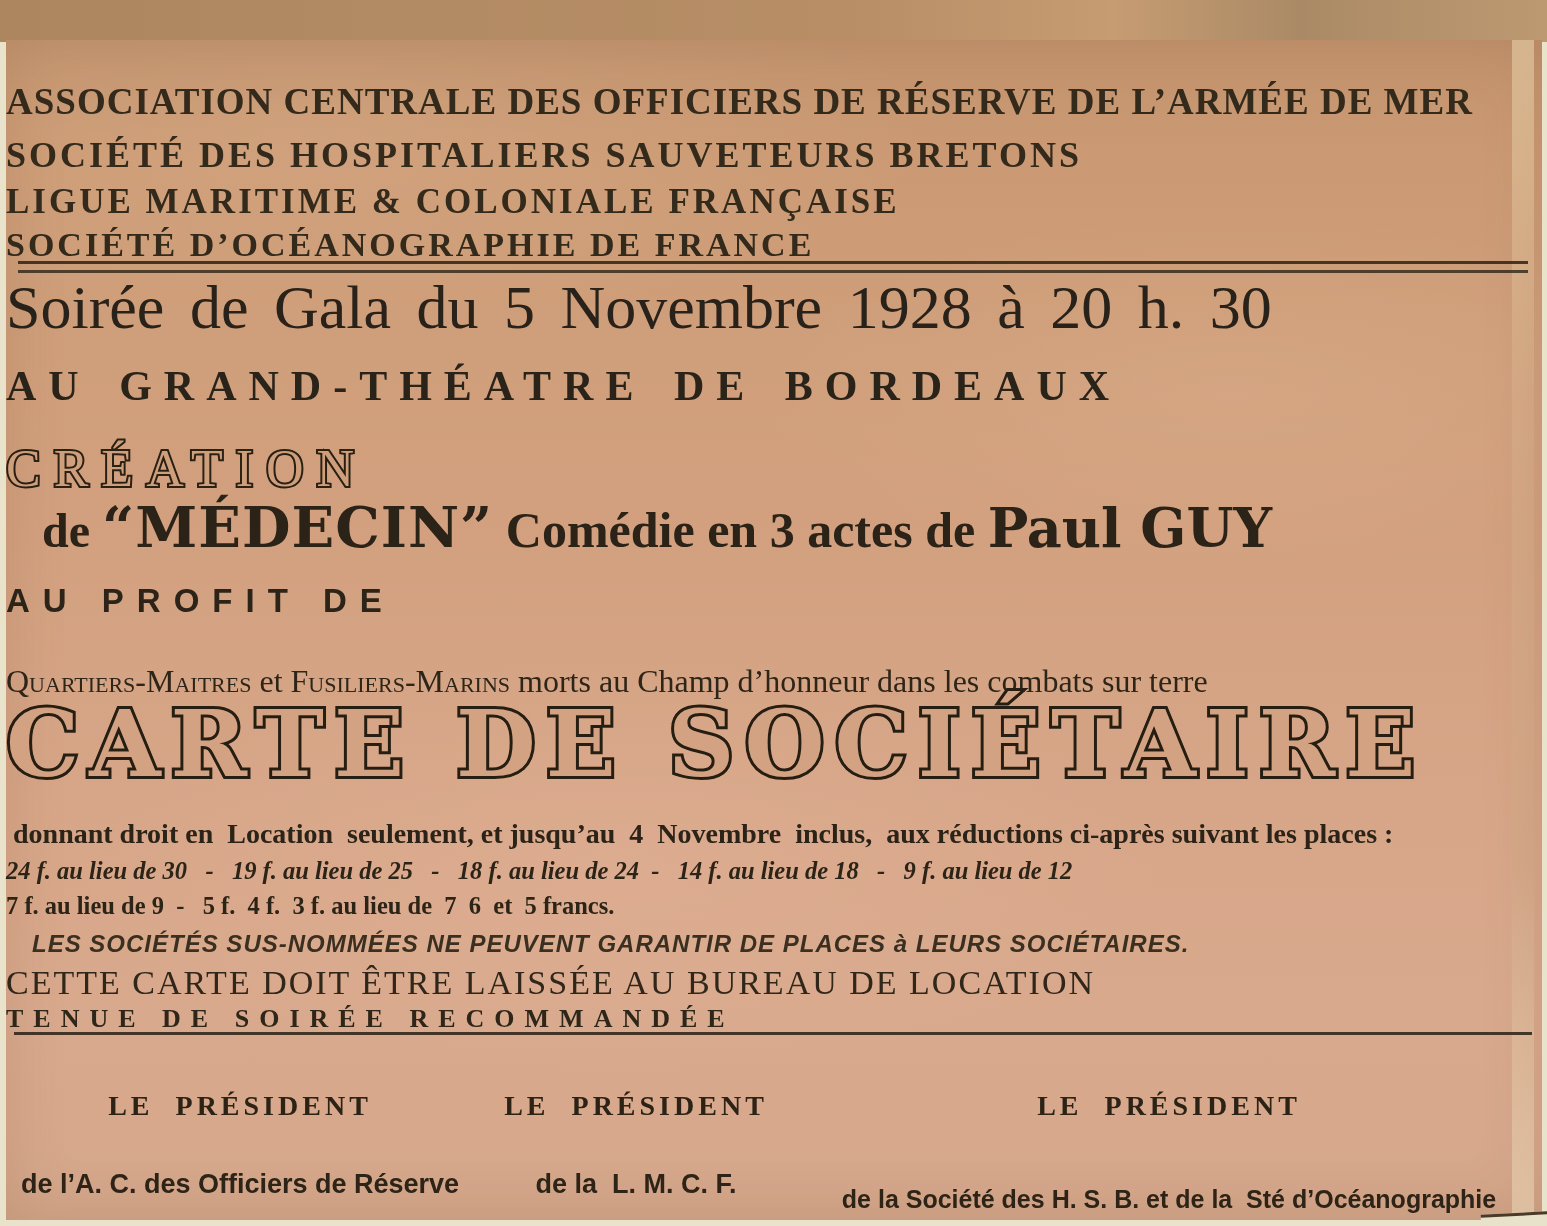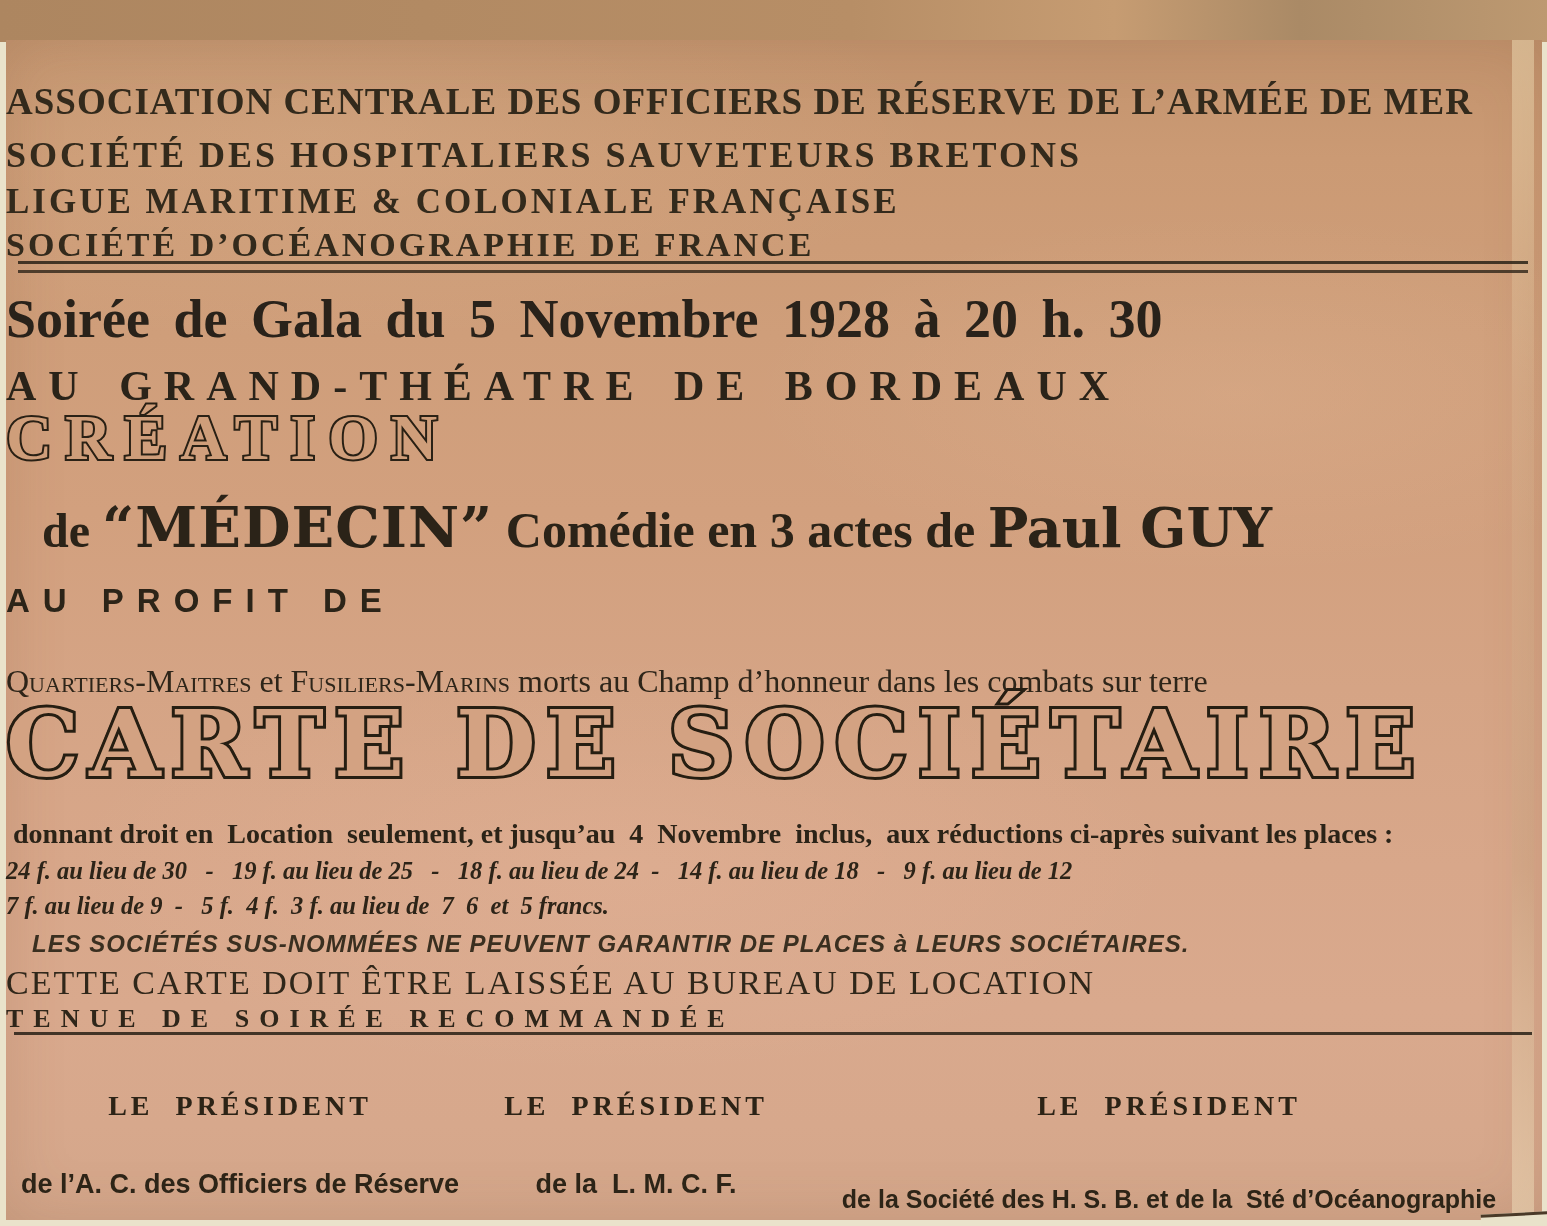--- a/index.html
+++ b/index.html
@@ -39,24 +39,24 @@
   .org { font-weight:bold; letter-spacing:2px; color:#332a1c; }
   .org1 { top:40px;  font-size:37px; letter-spacing:1px; }
   .org2 { top:94px;  font-size:36px; letter-spacing:3px; }
   .org3 { top:142px; font-size:35px; letter-spacing:3px; }
   .org4 { top:186px; font-size:34px; letter-spacing:3px; }
   .rule-double {
     position:absolute; left:12px; right:14px; top:221px; height:12px;
     border-top:3px solid rgba(44,35,23,.85);
     border-bottom:3px solid rgba(44,35,23,.78);
   }
-  .gala { top:248px; font-size:54px; font-weight:bold; color:#29221a; word-spacing:10px; }
+  .gala { top:232px; font-size:62px; font-weight:normal; color:#29221a; word-spacing:10px; }
   .venue { top:322px; font-size:42px; font-weight:bold; letter-spacing:12px; word-spacing:6px; color:#2a2319; }
   .creation {
-    top:361px; font-size:64px; font-weight:bold; letter-spacing:13px;
+    top:399px; font-size:52px; font-weight:normal; letter-spacing:13px;
     color:#cf9e7a;
     -webkit-text-stroke:4px #2b2216; paint-order:stroke fill;
     text-shadow:0 0 1px #2b2216, 1px 1px 0 #2b2216, -1px -1px 0 #2b2216, 1px -1px 0 #2b2216, -1px 1px 0 #2b2216;
   }
   .play-line { top:454px; font-size:48px; font-weight:bold; color:#2b2318;margin-left:36px; }
   .play-title { font-size:56px; font-weight:900; font-family:"DejaVu Serif","Liberation Serif",serif; letter-spacing:1px; }
   .play-middle { font-size:50px; }
   .play-author { font-size:54px; font-weight:900; font-family:"DejaVu Serif","Liberation Serif",serif; }
   .profit { top:542px; font-family:"Liberation Sans","DejaVu Sans",sans-serif; font-size:33px; font-weight:bold; letter-spacing:13px; color:#2c2418; }
   .benefit1 { top:584px; font-size:33px; }
@@ -64,21 +64,21 @@
   .sc { font-variant:small-caps; }
   .carte {
     top:650px; font-size:92px; font-weight:bold; letter-spacing:10px;
     font-family:"DejaVu Serif","Liberation Serif",serif;
     color:#d3a282;
     -webkit-text-stroke:6px #271f13; paint-order:stroke fill;
     text-shadow:0 0 1px #271f13, 2px 2px 0 #271f13, -2px -2px 0 #271f13, 2px -2px 0 #271f13, -2px 2px 0 #271f13;
   }
   .rights { top:778px; font-size:28px; font-weight:bold; color:#2b2317;margin-left:7px; }
   .prices1 { top:817px; font-size:24.5px; font-weight:bold; font-style:italic; color:#2d2418; }
-  .prices2 { top:852px; font-size:24.5px; font-weight:bold; font-style:italic; color:#2d2418; }
+  .prices2 { top:852px; font-size:24.5px; font-weight:bold; color:#2d2418; }
   .guarantee { top:890px; font-family:"Liberation Sans","DejaVu Sans",sans-serif; font-style:italic; font-size:24px; font-weight:bold; letter-spacing:1px; color:#3a2f20;margin-left:26px; }
   .deposit { top:924px; font-size:34px; letter-spacing:2px; color:#30271a; }
   .dress { top:964px; font-size:26px; font-weight:bold; letter-spacing:10px; color:#2f261a; }
   .rule-single { position:absolute; left:8px; right:10px; top:992px; border-top:3px solid rgba(40,32,21,.85); }
   .sig-col { position:absolute; top:1014px; text-align:center; white-space:pre-wrap; }
   .sig-col-1 { left:14px;  width:440px; }
   .sig-col-2 { left:470px; width:320px; }
   .sig-col-3 { left:800px; width:726px; }
   .sig-title { font-size:28px; font-weight:bold; letter-spacing:4px; color:#2c2316; }
   .sig-org   { margin-top:11px; font-family:"Liberation Sans","DejaVu Sans",sans-serif; font-weight:bold; font-size:27px; color:#2d2417; }

